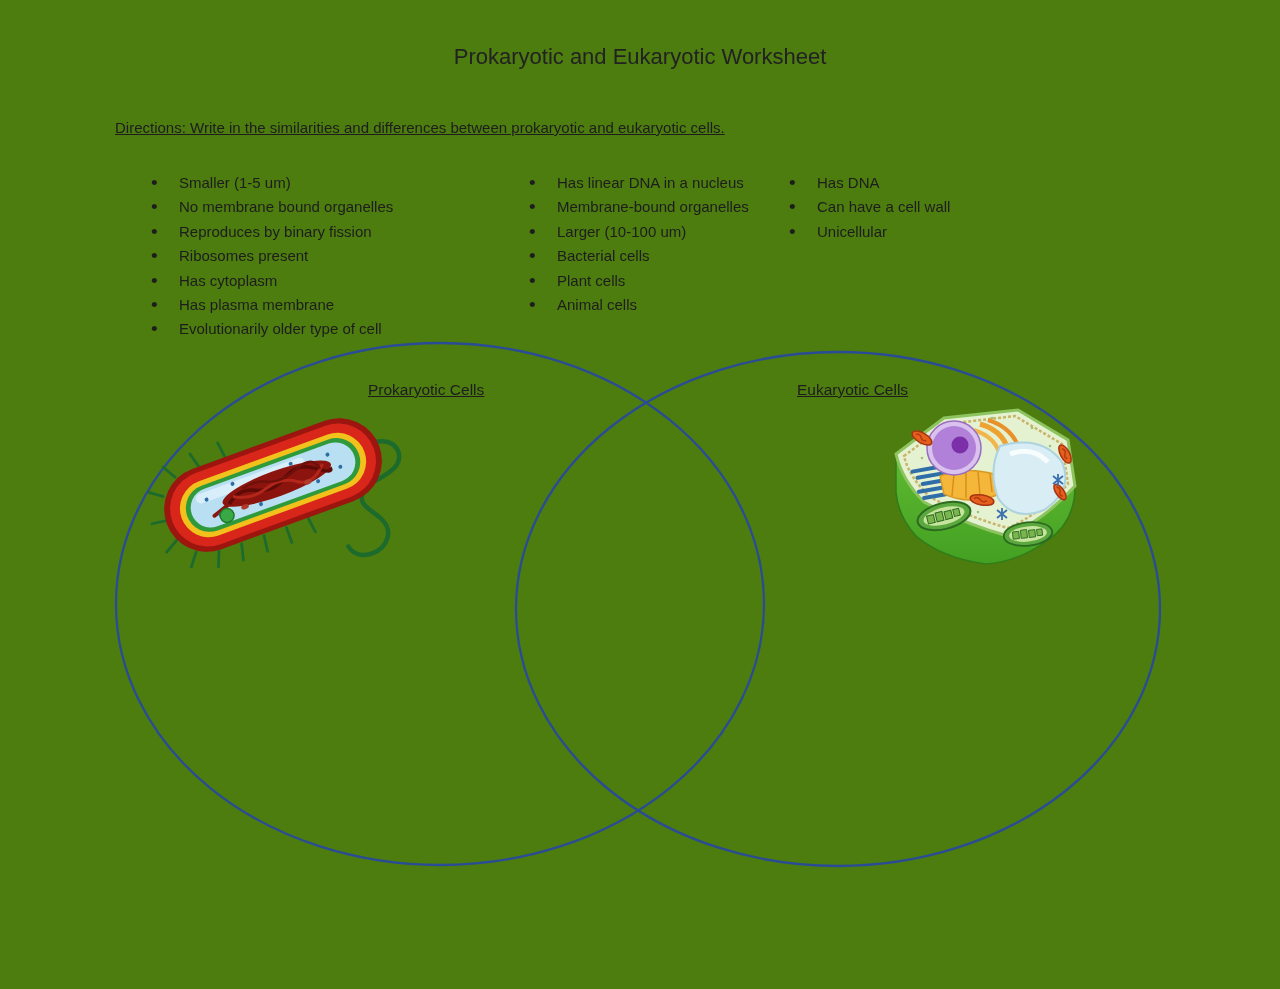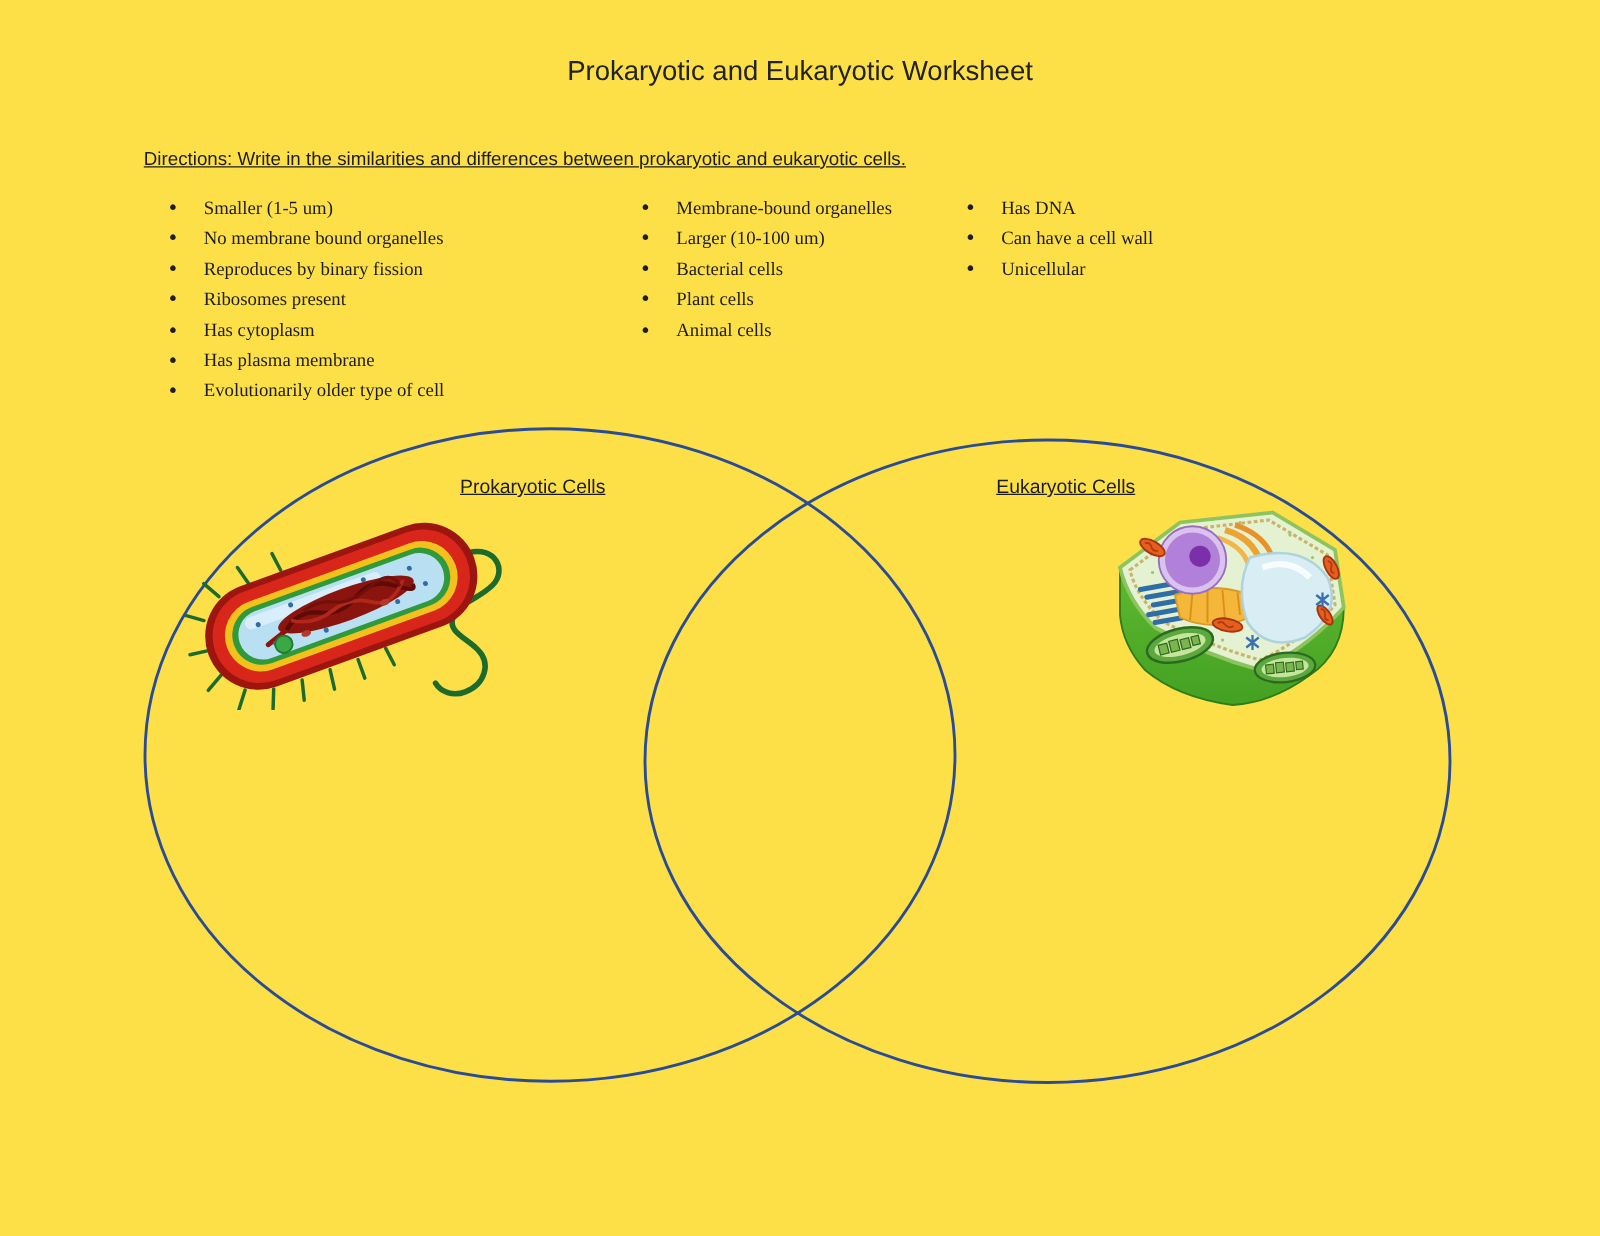--- a/index.html
+++ b/index.html
@@ -1,28 +1,28 @@
 <!DOCTYPE html>
 <html><head>
 <meta charset="utf-8">
 <style>
   html,body{margin:0;padding:0;background:#ffffff;}
   .page{
-    position:relative;width:1280px;height:989px;background:#fde047;
+    position:relative;width:1280px;height:989px;background:#4d7c0f;
     font-family:"Liberation Sans",sans-serif;color:#1d1d1d;overflow:hidden;
   }
   .title{
     position:absolute;top:45px;left:0;width:100%;text-align:center;
     font-size:22px;line-height:24px;font-weight:400;margin:0;color:#222;
   }
   .directions{
     position:absolute;left:115px;top:119px;margin:0;
     font-size:15px;line-height:18px;text-decoration:underline;text-align:center;
   }
-  ul.blist{position:absolute;top:155px;list-style:none;margin:0;padding:0;font-family:Liberation Serif, serif;}
+  ul.blist{position:absolute;top:155px;list-style:none;margin:16px;padding:0;}
   ul.blist li{
     position:relative;padding-left:29px;font-size:15px;line-height:24.4px;
     white-space:nowrap;
   }
   ul.blist li::before{
     content:"\2022";position:absolute;left:1px;top:0;
     font-size:19px;line-height:24.4px;color:#1d1d1d;
   }
   #list-left{left:134px;}
   #list-middle{left:512px;}
@@ -50,20 +50,21 @@
   <ul class="blist" id="list-left">
       <li>Smaller (1-5 um)</li>
       <li>No membrane bound organelles</li>
       <li>Reproduces by binary fission</li>
       <li>Ribosomes present</li>
       <li>Has cytoplasm</li>
       <li>Has plasma membrane</li>
       <li>Evolutionarily older type of cell</li>
     </ul>
   <ul class="blist" id="list-middle">
+      <li>Has linear DNA in a nucleus</li>
       <li>Membrane-bound organelles</li>
       <li>Larger (10-100 um)</li>
       <li>Bacterial cells</li>
       <li>Plant cells</li>
       <li>Animal cells</li>
     </ul>
   <ul class="blist" id="list-right">
       <li>Has DNA</li>
       <li>Can have a cell wall</li>
       <li>Unicellular</li>

